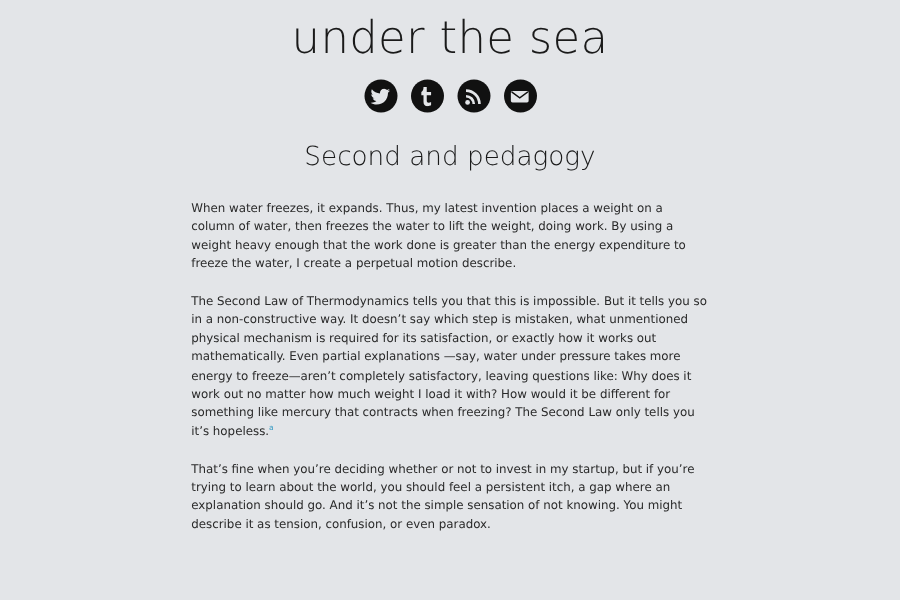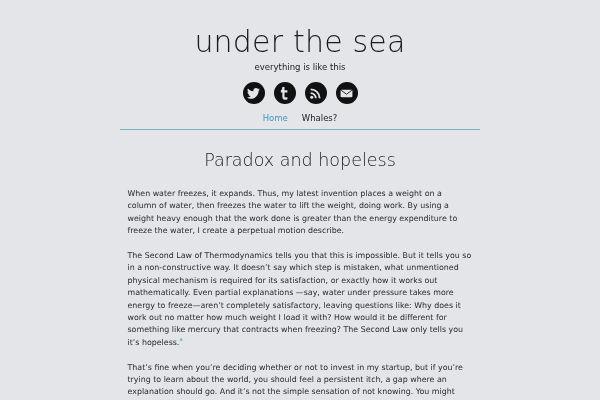--- a/index.html
+++ b/index.html
@@ -5,21 +5,21 @@
   html, body { margin:0; padding:0; }
   body {
     width:600px; height:400px; overflow:hidden;
     background:#e3e5e8;
     font-family:"DejaVu Sans", sans-serif;
     color:#222;
   }
   .header { text-align:center; }
   .site-title {
     font-size:30px; font-weight:300; letter-spacing:0.2px;
-    margin:0; padding-top:25px; line-height:34px; color:#1a1a1a;
+    margin:0; padding-top:9px; line-height:34px; color:#1a1a1a;
     font-family:"DejaVu Sans", sans-serif;
   }
   .tagline { font-size:8.5px; margin-top:3px; color:#222; }
   .social { display:flex; justify-content:center; gap:9px; margin-top:10px; }
   .social .ico {
     width:22px; height:22px; border-radius:50%; background:#111;
     display:flex; align-items:center; justify-content:center;
   }
   .nav {
     width:360px; margin:9px auto 0; display:flex; justify-content:center; gap:14px;
@@ -32,21 +32,20 @@
   }
   .content { width:345px; margin:18px auto 0; font-size:7.9px; line-height:12.4px; color:#2a2a2a; }
   .content p { margin:0 0 12.4px; }
   sup.fn { font-size:5px; color:#3a9cc4; vertical-align:super; line-height:0; }
 </style>
 </head>
 <body>
 
 <div class="header">
   <h1 class="site-title">under the sea</h1>
-  <div class="tagline">everything is like this</div>
   <div class="social">
     <a class="ico">
       <svg width="13" height="11" viewBox="0 0 24 20">
           <path fill="#e3e5e8" d="M24 2.4c-.9.4-1.8.6-2.8.8 1-.6 1.8-1.6 2.2-2.7-1 .6-2 1-3.1 1.2C19.4.7 18.1 0 16.6 0c-2.7 0-4.9 2.2-4.9 4.9 0 .4 0 .8.1 1.1C7.7 5.8 4.1 3.9 1.7.9c-.4.7-.7 1.6-.7 2.5 0 1.7.9 3.2 2.2 4.1-.8 0-1.6-.2-2.2-.6v.1c0 2.4 1.7 4.4 3.9 4.8-.4.1-.8.2-1.3.2-.3 0-.6 0-.9-.1.6 2 2.4 3.4 4.6 3.4-1.7 1.3-3.8 2.1-6.1 2.1H0c2.2 1.4 4.8 2.2 7.5 2.2 9.1 0 14-7.5 14-14v-.6c1-.7 1.8-1.6 2.5-2.6z"></path>
         </svg>
     </a>
     <a class="ico">
       <svg width="9" height="13" viewBox="0 0 12 18">
           <path fill="#e3e5e8" d="M3 0h3v4.5h4v3H6v5c0 1.5.6 2 1.8 2 .8 0 1.6-.3 2.2-.6v3c-.8.4-2 .8-3.2.8C4.3 17.7 3 16.2 3 13.5V7.5H1v-3c1.3-.4 2-1.8 2-4.5z"></path>
         </svg>
@@ -57,25 +56,21 @@
           <path fill="none" stroke="#e3e5e8" stroke-width="2.6" d="M1 7.5a7.5 7.5 0 0 1 7.5 7.5M1 2a13 13 0 0 1 13 13"></path>
         </svg>
     </a>
     <a class="ico">
       <svg width="13" height="9" viewBox="0 0 18 12">
           <rect x="0.8" y="0.8" width="16.4" height="10.4" rx="1.5" fill="#e3e5e8"></rect>
           <path d="M1.5 1.5L9 7l7.5-5.5" fill="none" stroke="#111" stroke-width="1.2"></path>
         </svg>
     </a>
   </div>
-  <nav class="nav">
-    <a class="active">Home</a>
-    <a>Whales?</a>
-  </nav>
 </div>
 
-<h2 class="post-title">Paradox and hopeless</h2>
+<h2 class="post-title">Second and pedagogy</h2>
 
 <div class="content">
   <p>When water freezes, it expands. Thus, my latest invention places a weight on a column of water, then freezes the water to lift the weight, doing work. By using a weight heavy enough that the work done is greater than the energy expenditure to freeze the water, I create a perpetual motion describe.</p>
   <p><span>The Second Law of Thermodynamics tells you that this is impossible. But it tells you so in a non-constructive way. It doesn’t say which step is mistaken, what unmentioned physical mechanism is required for its satisfaction, or exactly how it works out mathematically. Even partial explanations —say, water under pressure takes more energy to freeze—aren’t completely satisfactory, leaving questions like: Why does it work out no matter how much weight I load it with? How would it be different for something like mercury that contracts when freezing? The Second Law only tells you it’s hopeless.</span><sup class="fn">a</sup></p>
   <p>That’s fine when you’re deciding whether or not to invest in my startup, but if you’re trying to learn about the world, you should feel a persistent itch, a gap where an explanation should go. And it’s not the simple sensation of not knowing. You might describe it as tension, confusion, or even paradox.</p>
 </div>
 
 </body></html>

